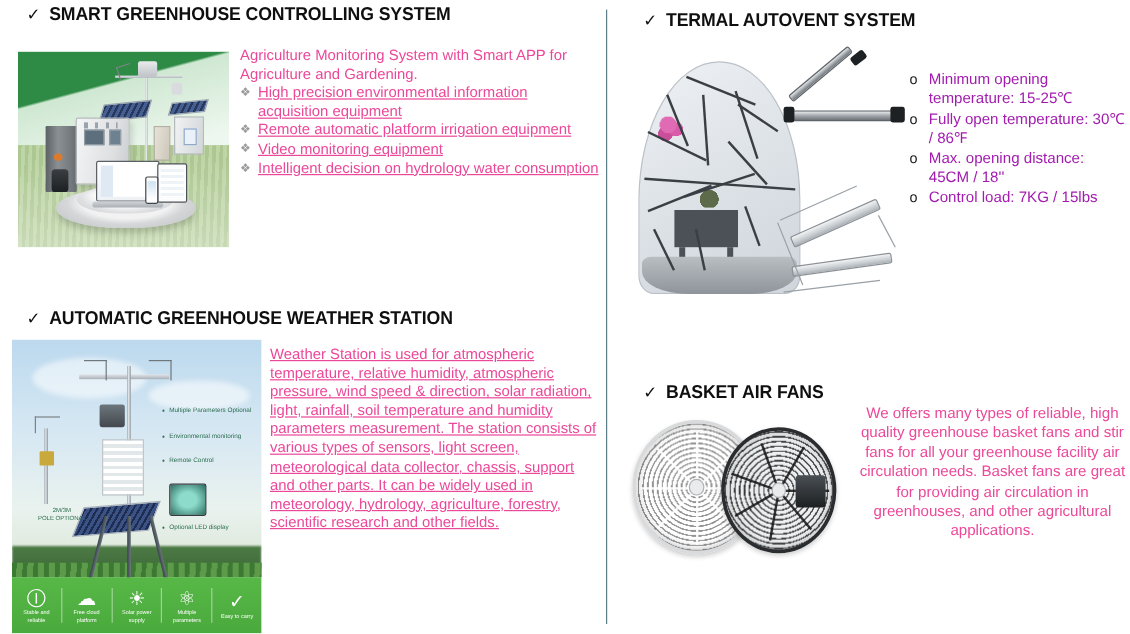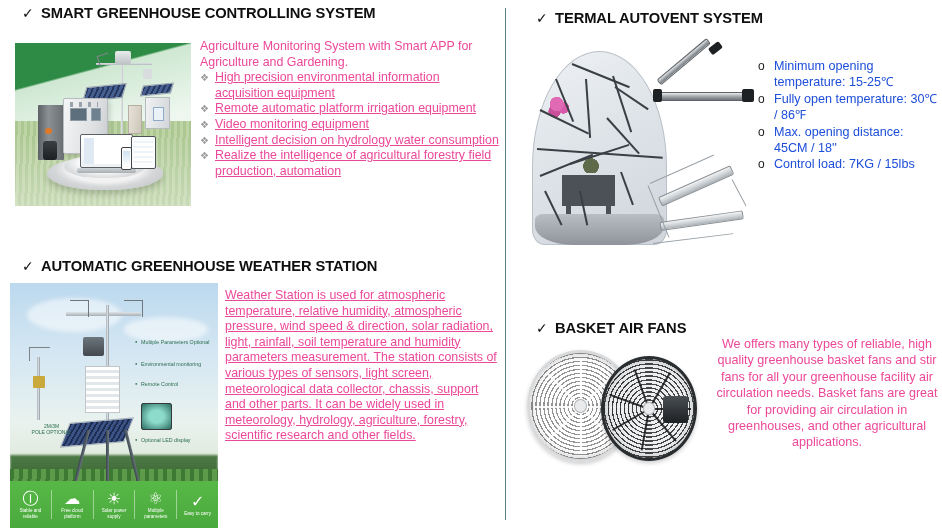--- a/index.html
+++ b/index.html
@@ -46,21 +46,21 @@
   }
   ul.petal > li:before {
     content:"\2756";
     position:absolute; left:0; top:0;
     font-family:"DejaVu Sans", sans-serif;
     font-size:10px; color:#9a9a9a; line-height:15.6px;
   }
   ul.circ { list-style:none; margin:0; padding:0; }
   ul.circ > li {
     position:relative; padding-left:18px; margin-bottom:0px;
-    color:#1d4ed8; font-size:12.6px; line-height:16.4px;
+    color:#a21caf; font-size:12.6px; line-height:16.4px;
   }
   ul.circ > li:before {
     content:"o";
     position:absolute; left:2px; top:0;
     font-size:12px; color:#1a1a1a; line-height:16.4px;
   }
 
   
   #sec1-head { left:22px; top:4px; }
   #sec1-img  { position:absolute; left:15px; top:43px; width:176px; height:163px; }
@@ -425,21 +425,20 @@
     <div class="phone"></div>
   </div>
 
   <div class="body-txt" id="sec1-copy">
     <p>Agriculture Monitoring System with Smart APP for Agriculture and Gardening.</p>
     <ul class="petal">
       <li>High precision environmental information acquisition equipment</li>
       <li>Remote automatic platform irrigation equipment</li>
       <li>Video monitoring equipment</li>
       <li>Intelligent decision on hydrology water consumption</li>
-      <li>Realize the intelligence of agricultural forestry field production, automation</li>
     </ul>
   </div>
 
   <div class="heading" id="sec2-head">
     <span class="tick">✓</span>
     <span class="htxt">AUTOMATIC GREENHOUSE WEATHER STATION</span>
   </div>
 
   <div class="img2" id="sec2-img">
     <div class="sky2"></div>

